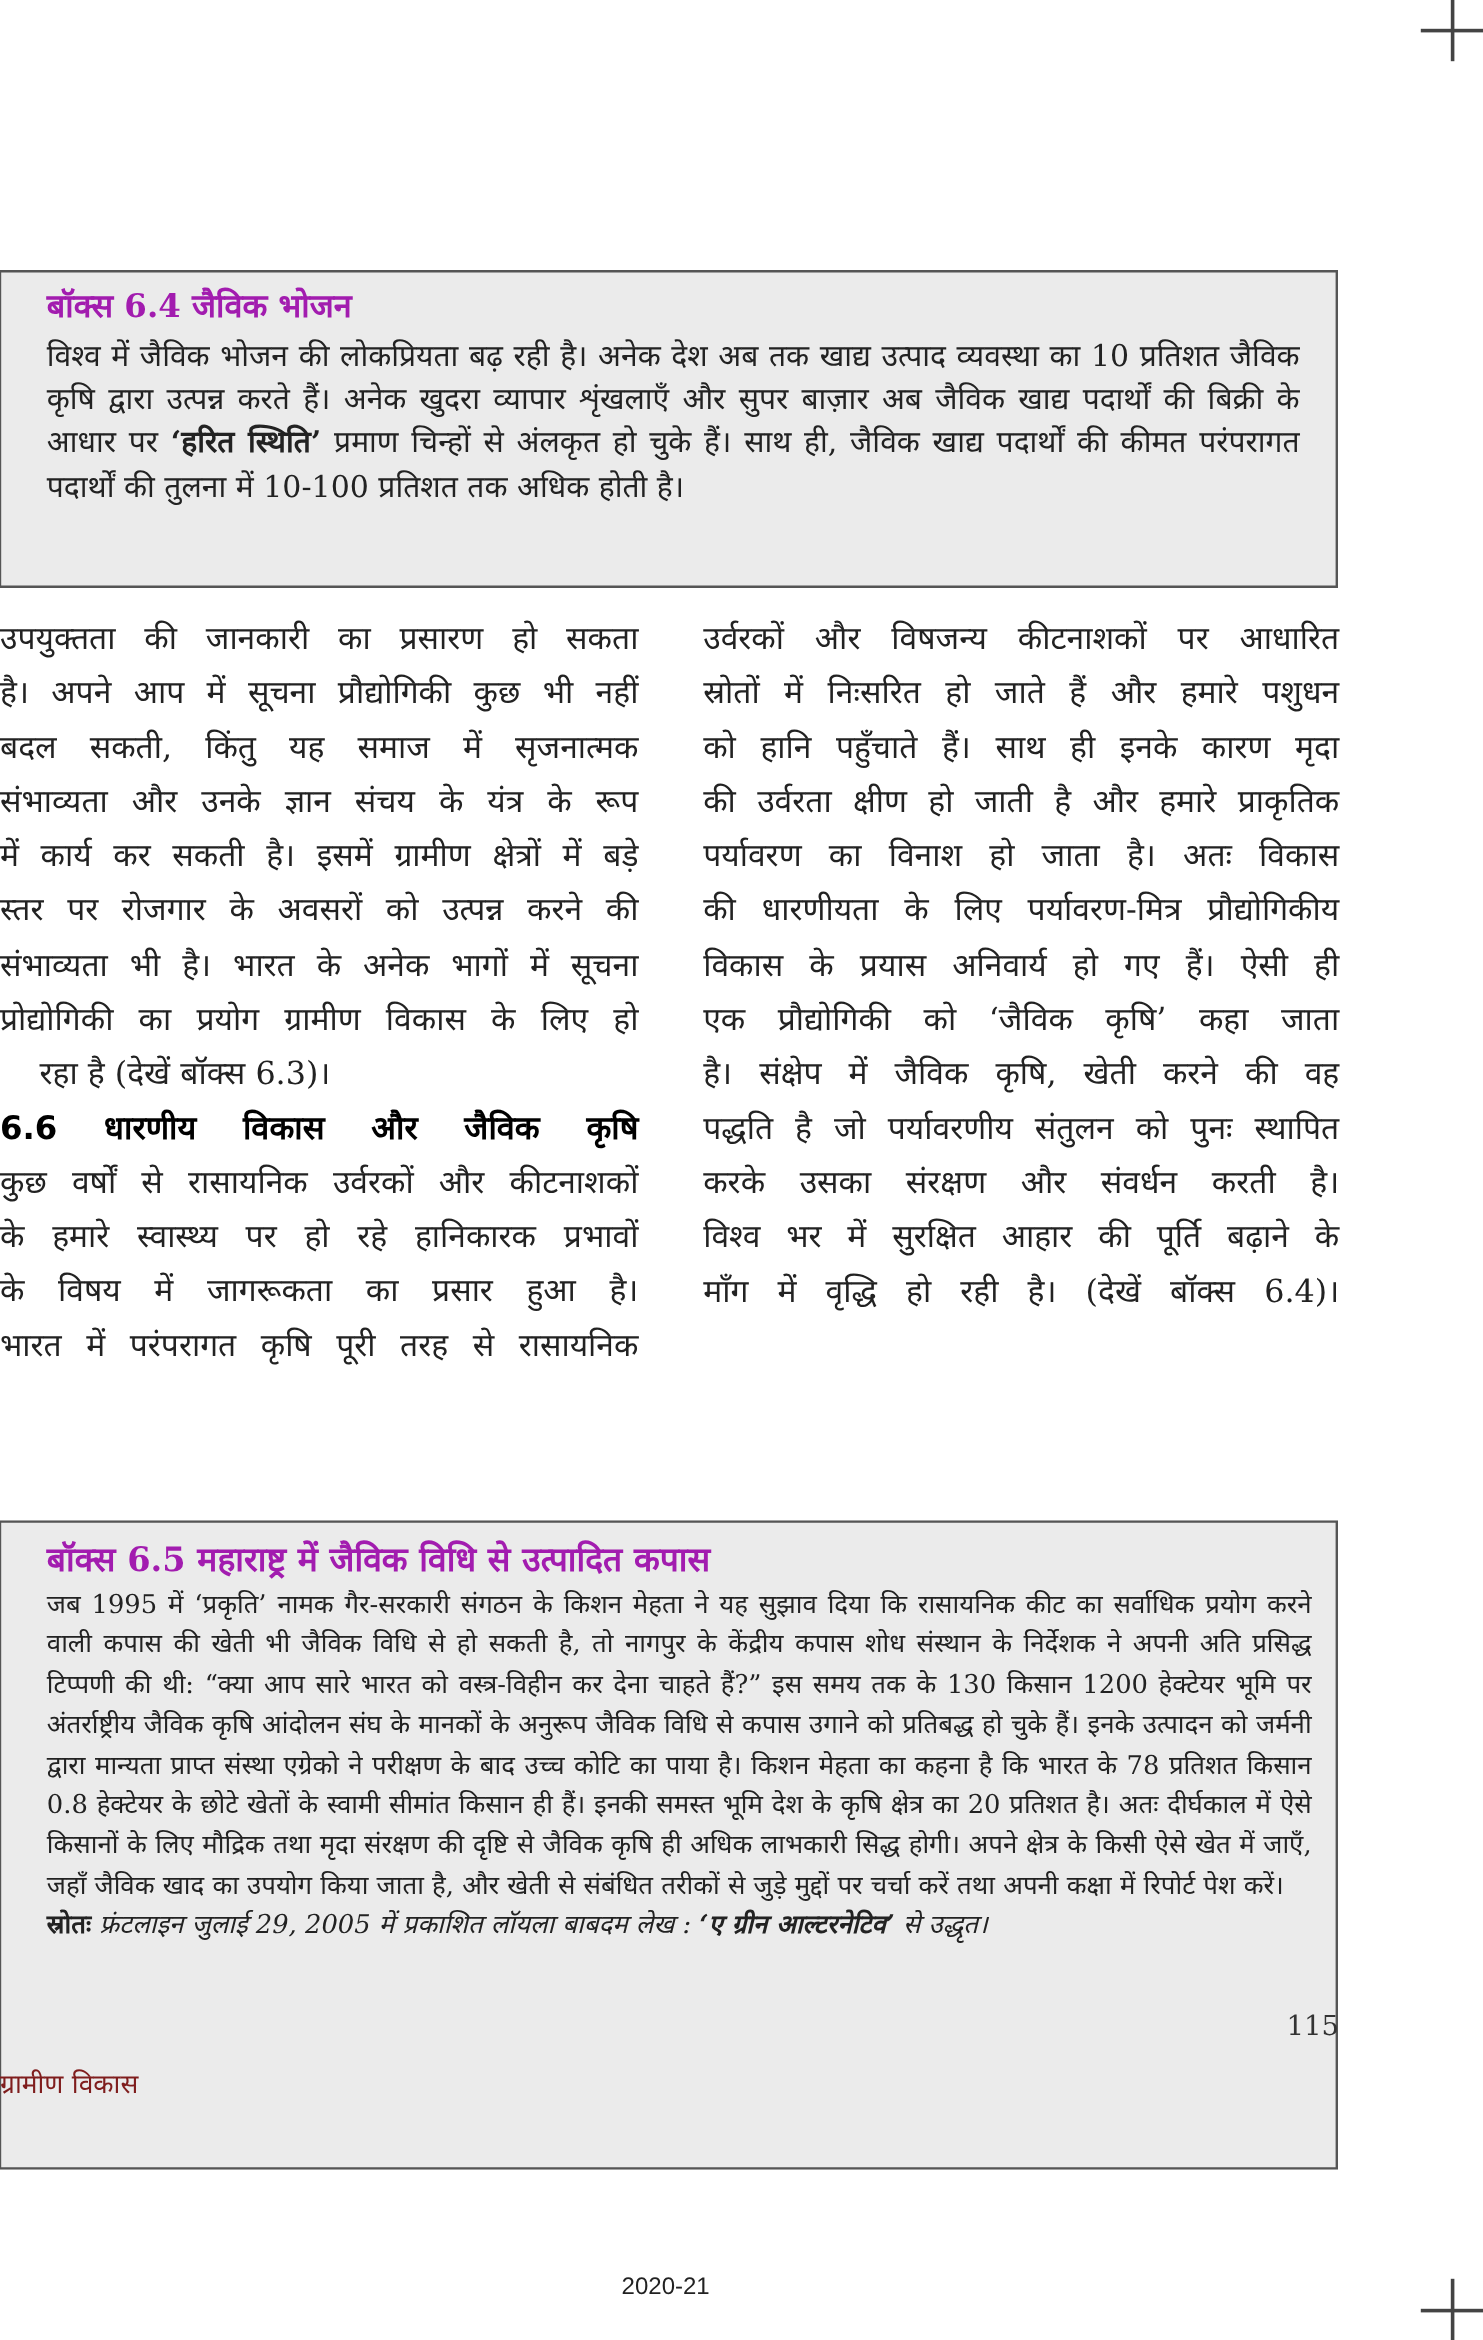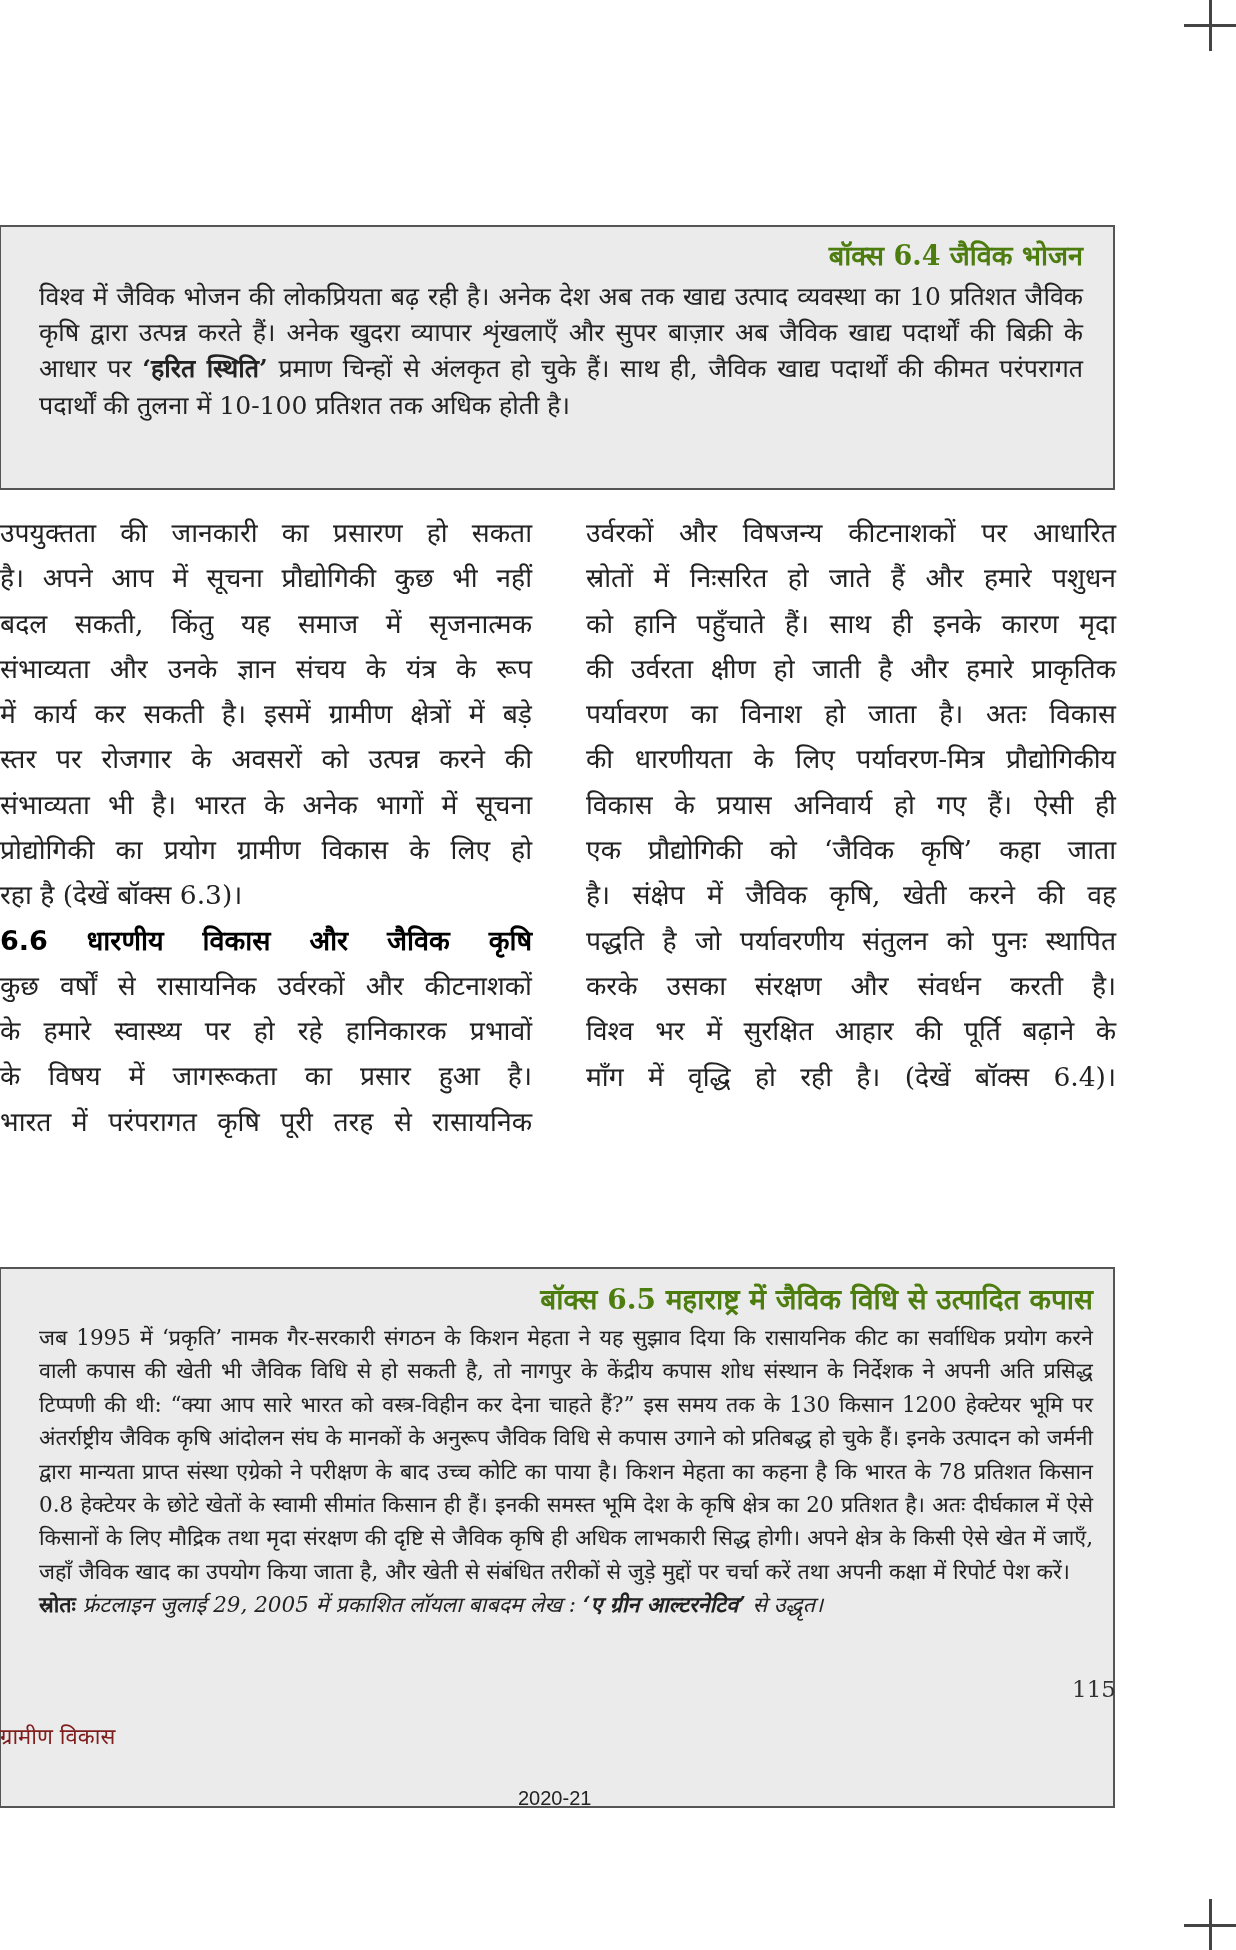--- a/index.html
+++ b/index.html
@@ -8,50 +8,50 @@
       background: #ffffff; color: #222;
       font-family: "DejaVu Serif", "Liberation Serif", serif;
     }
     .crop-mark { position: absolute; background: #444; }
     .box {
       position: absolute; left: 0; width: 1115px;
       background: #ebebeb; border: 2px solid #555; border-left-width: 1px;
       box-sizing: border-box;
     }
     .box-title {
-      text-align: right; font-weight: bold; color: #4d7c0f;
+      text-align: left; font-weight: bold; color: #a21caf;
     }
     .box-body { text-align: justify; text-align-last: left; }
     .b644 { top: 225px; height: 265px; padding: 8px 30px 0 38px; }
     .b644 .box-title { font-size: 27px; line-height: 42px; margin-bottom: 2px; }
     .b644 .box-body { font-size: 25px; line-height: 36.2px; }
     .b645 { top: 1267px; height: 541px; padding: 12px 20px 0 38px; }
     .b645 .box-title { font-size: 28px; line-height: 38px; margin-bottom: 2px; }
     .b645 .box-body { font-size: 21.5px; line-height: 33.4px; }
     .bold { font-weight: bold; }
     .source-label { font-weight: bold; }
     .source-text { font-style: italic; }
     .col {
       position: absolute; top: 510px; width: 532px;
       font-size: 26.5px; line-height: 45.3px;
       text-align: justify; text-align-last: justify;
     }
     .col-left { left: 0; }
     .col-right { left: 586px; width: 530px; }
     .col .line { display: block; white-space: nowrap; text-align: justify; text-align-last: justify; }
-    .col .line.last { text-align-last: left; }
+    .col .line.last { text-align-last: left; padding-left: 33px; }
     .section-heading {
       display: block; color: #000000; font-weight: bold;
       font-family: "DejaVu Sans", "Liberation Sans", sans-serif;
       font-size: 27px; line-height: 45px; white-space: nowrap;
     }
     .footer-left { position: absolute; left: 0; top: 1720px; font-size: 22px; color: #7f1d1d; }
     .page-num { position: absolute; left: 1072px; top: 1676px; font-size: 23px; color: #333; }
     .year {
-      position: absolute; left: 518px; top: 1787px; font-size: 20px; color: #222;
+      position: absolute; left: 518px; top: 1895px; font-size: 20px; color: #222;
       font-family: "Liberation Sans", sans-serif;
     }
   </style>
 </head>
 <body>
 
 <div class="crop-mark" style="left:1184px;top:24px;width:52px;height:3px;"></div>
 <div class="crop-mark" style="left:1209px;top:0;width:3px;height:51px;"></div>
 <div class="crop-mark" style="left:1184px;top:1924px;width:52px;height:3px;"></div>
 <div class="crop-mark" style="left:1209px;top:1899px;width:3px;height:51px;"></div>

